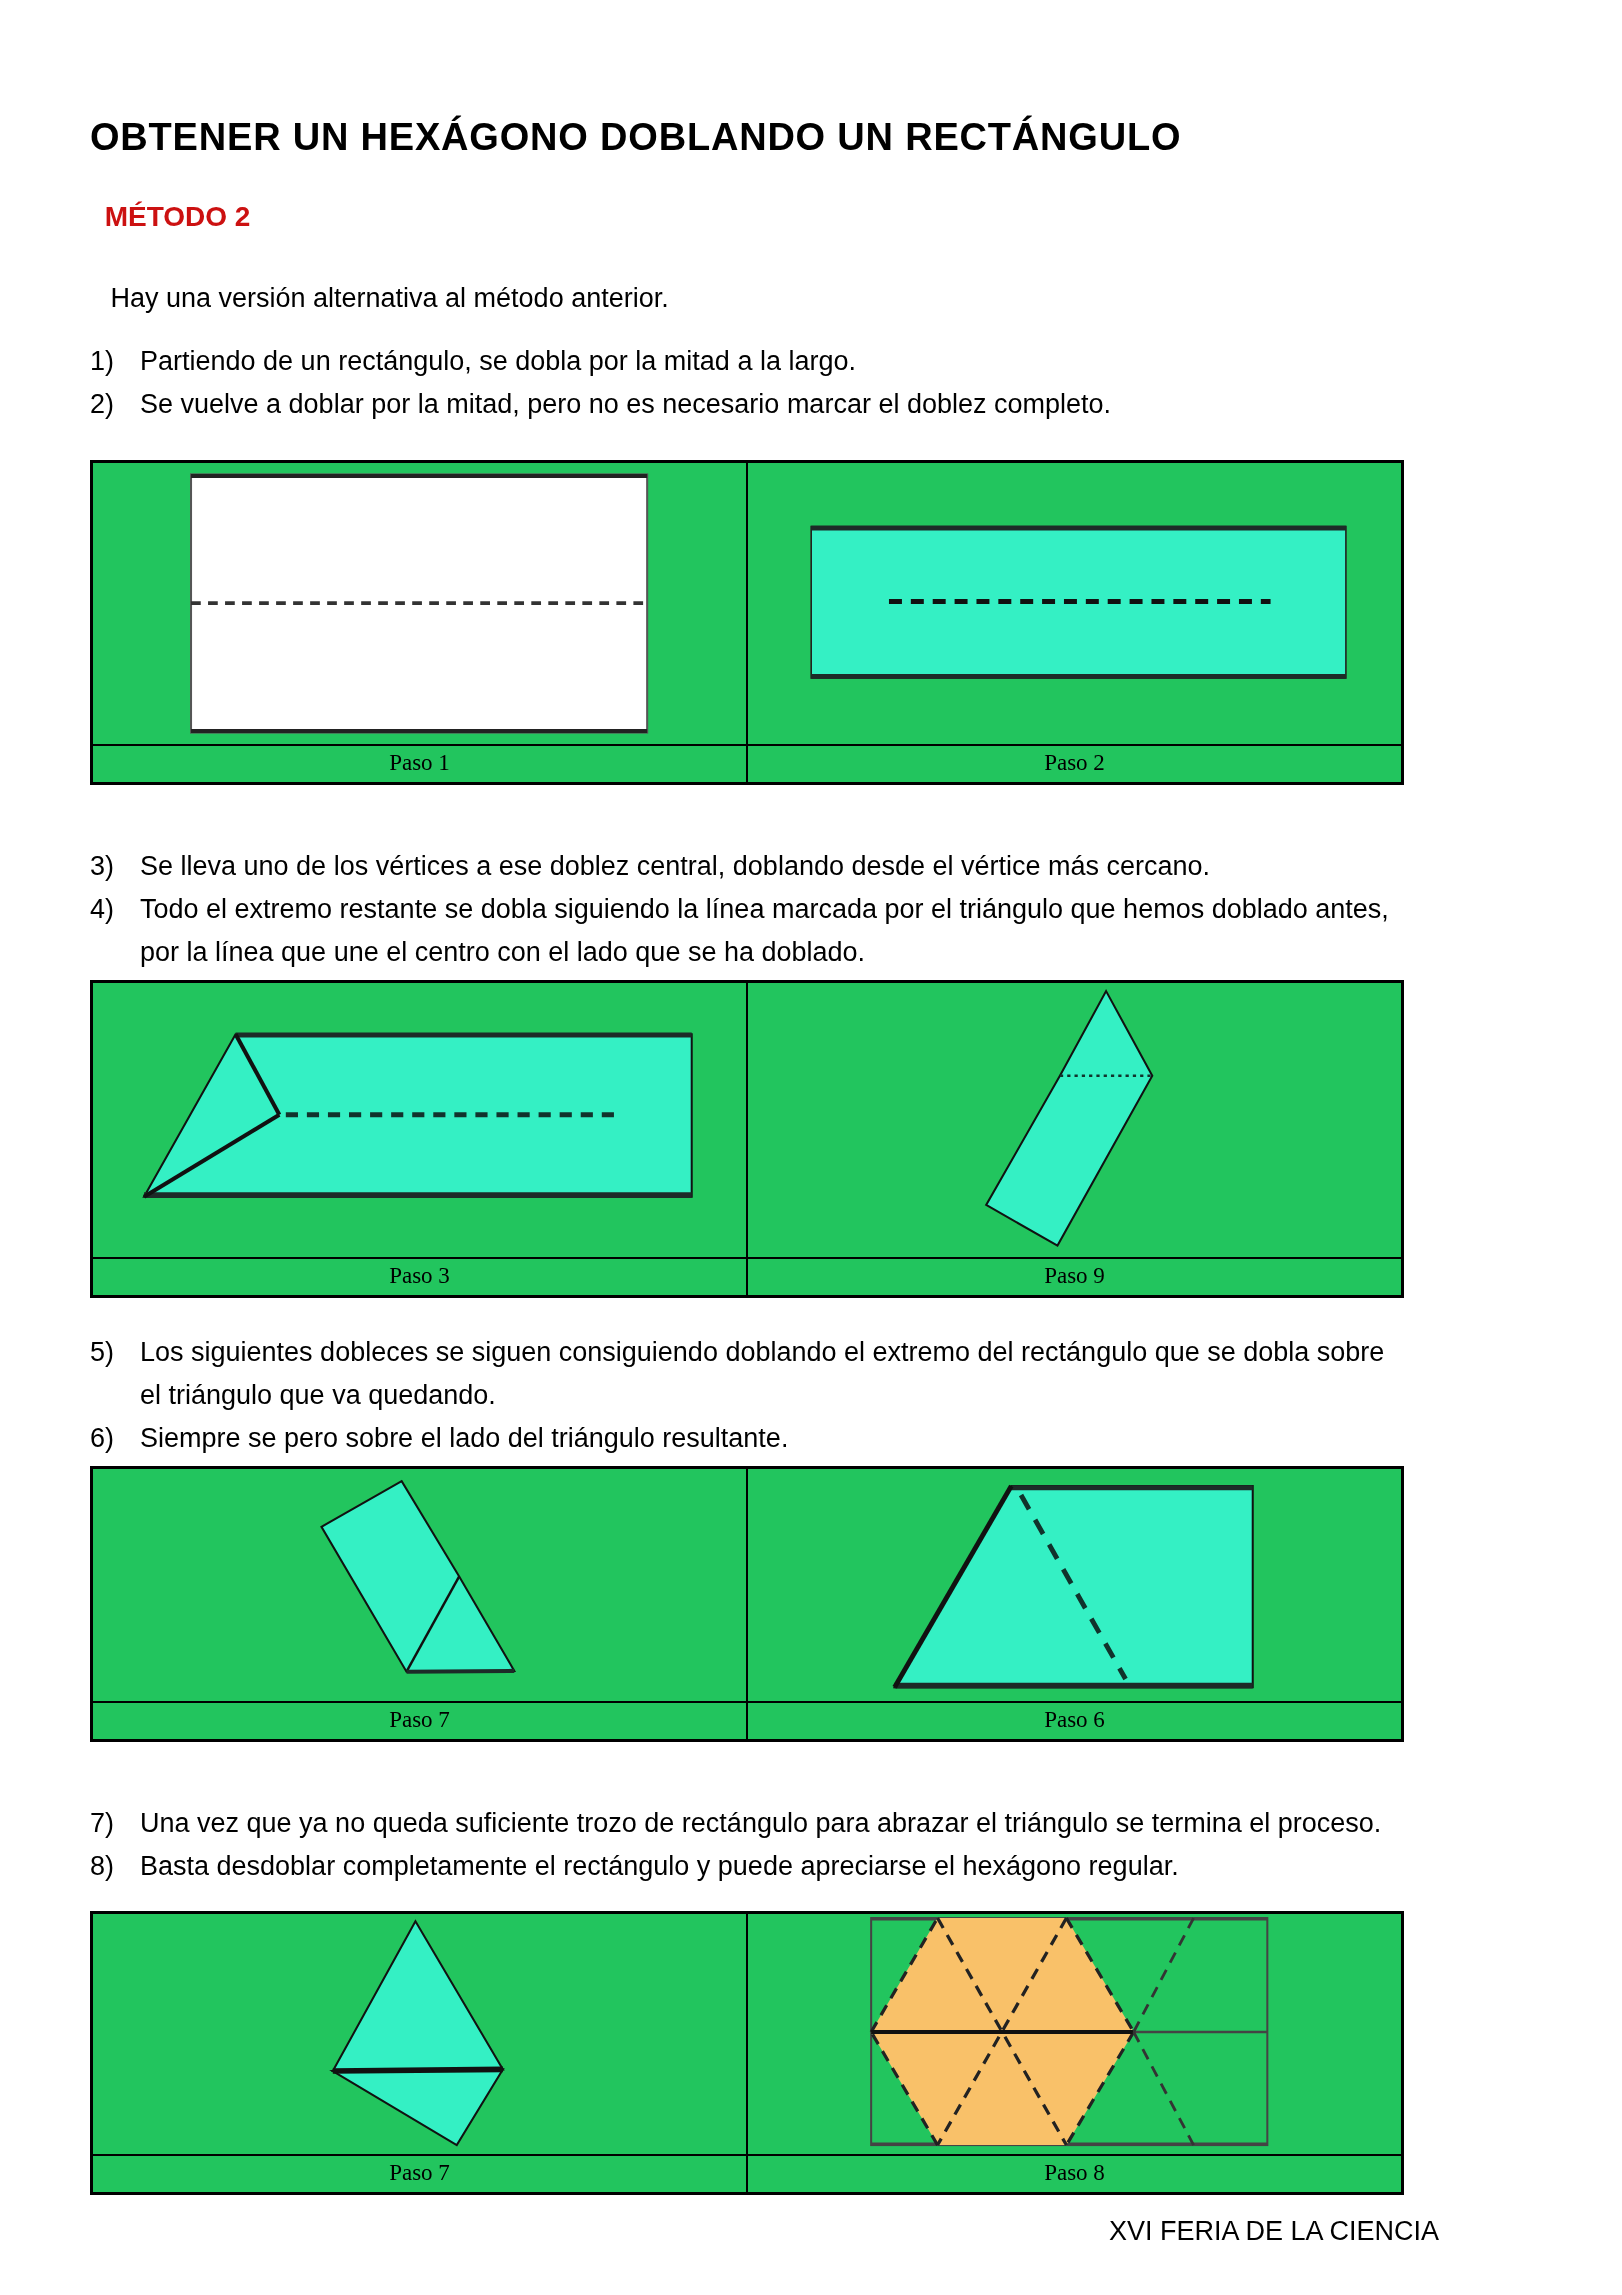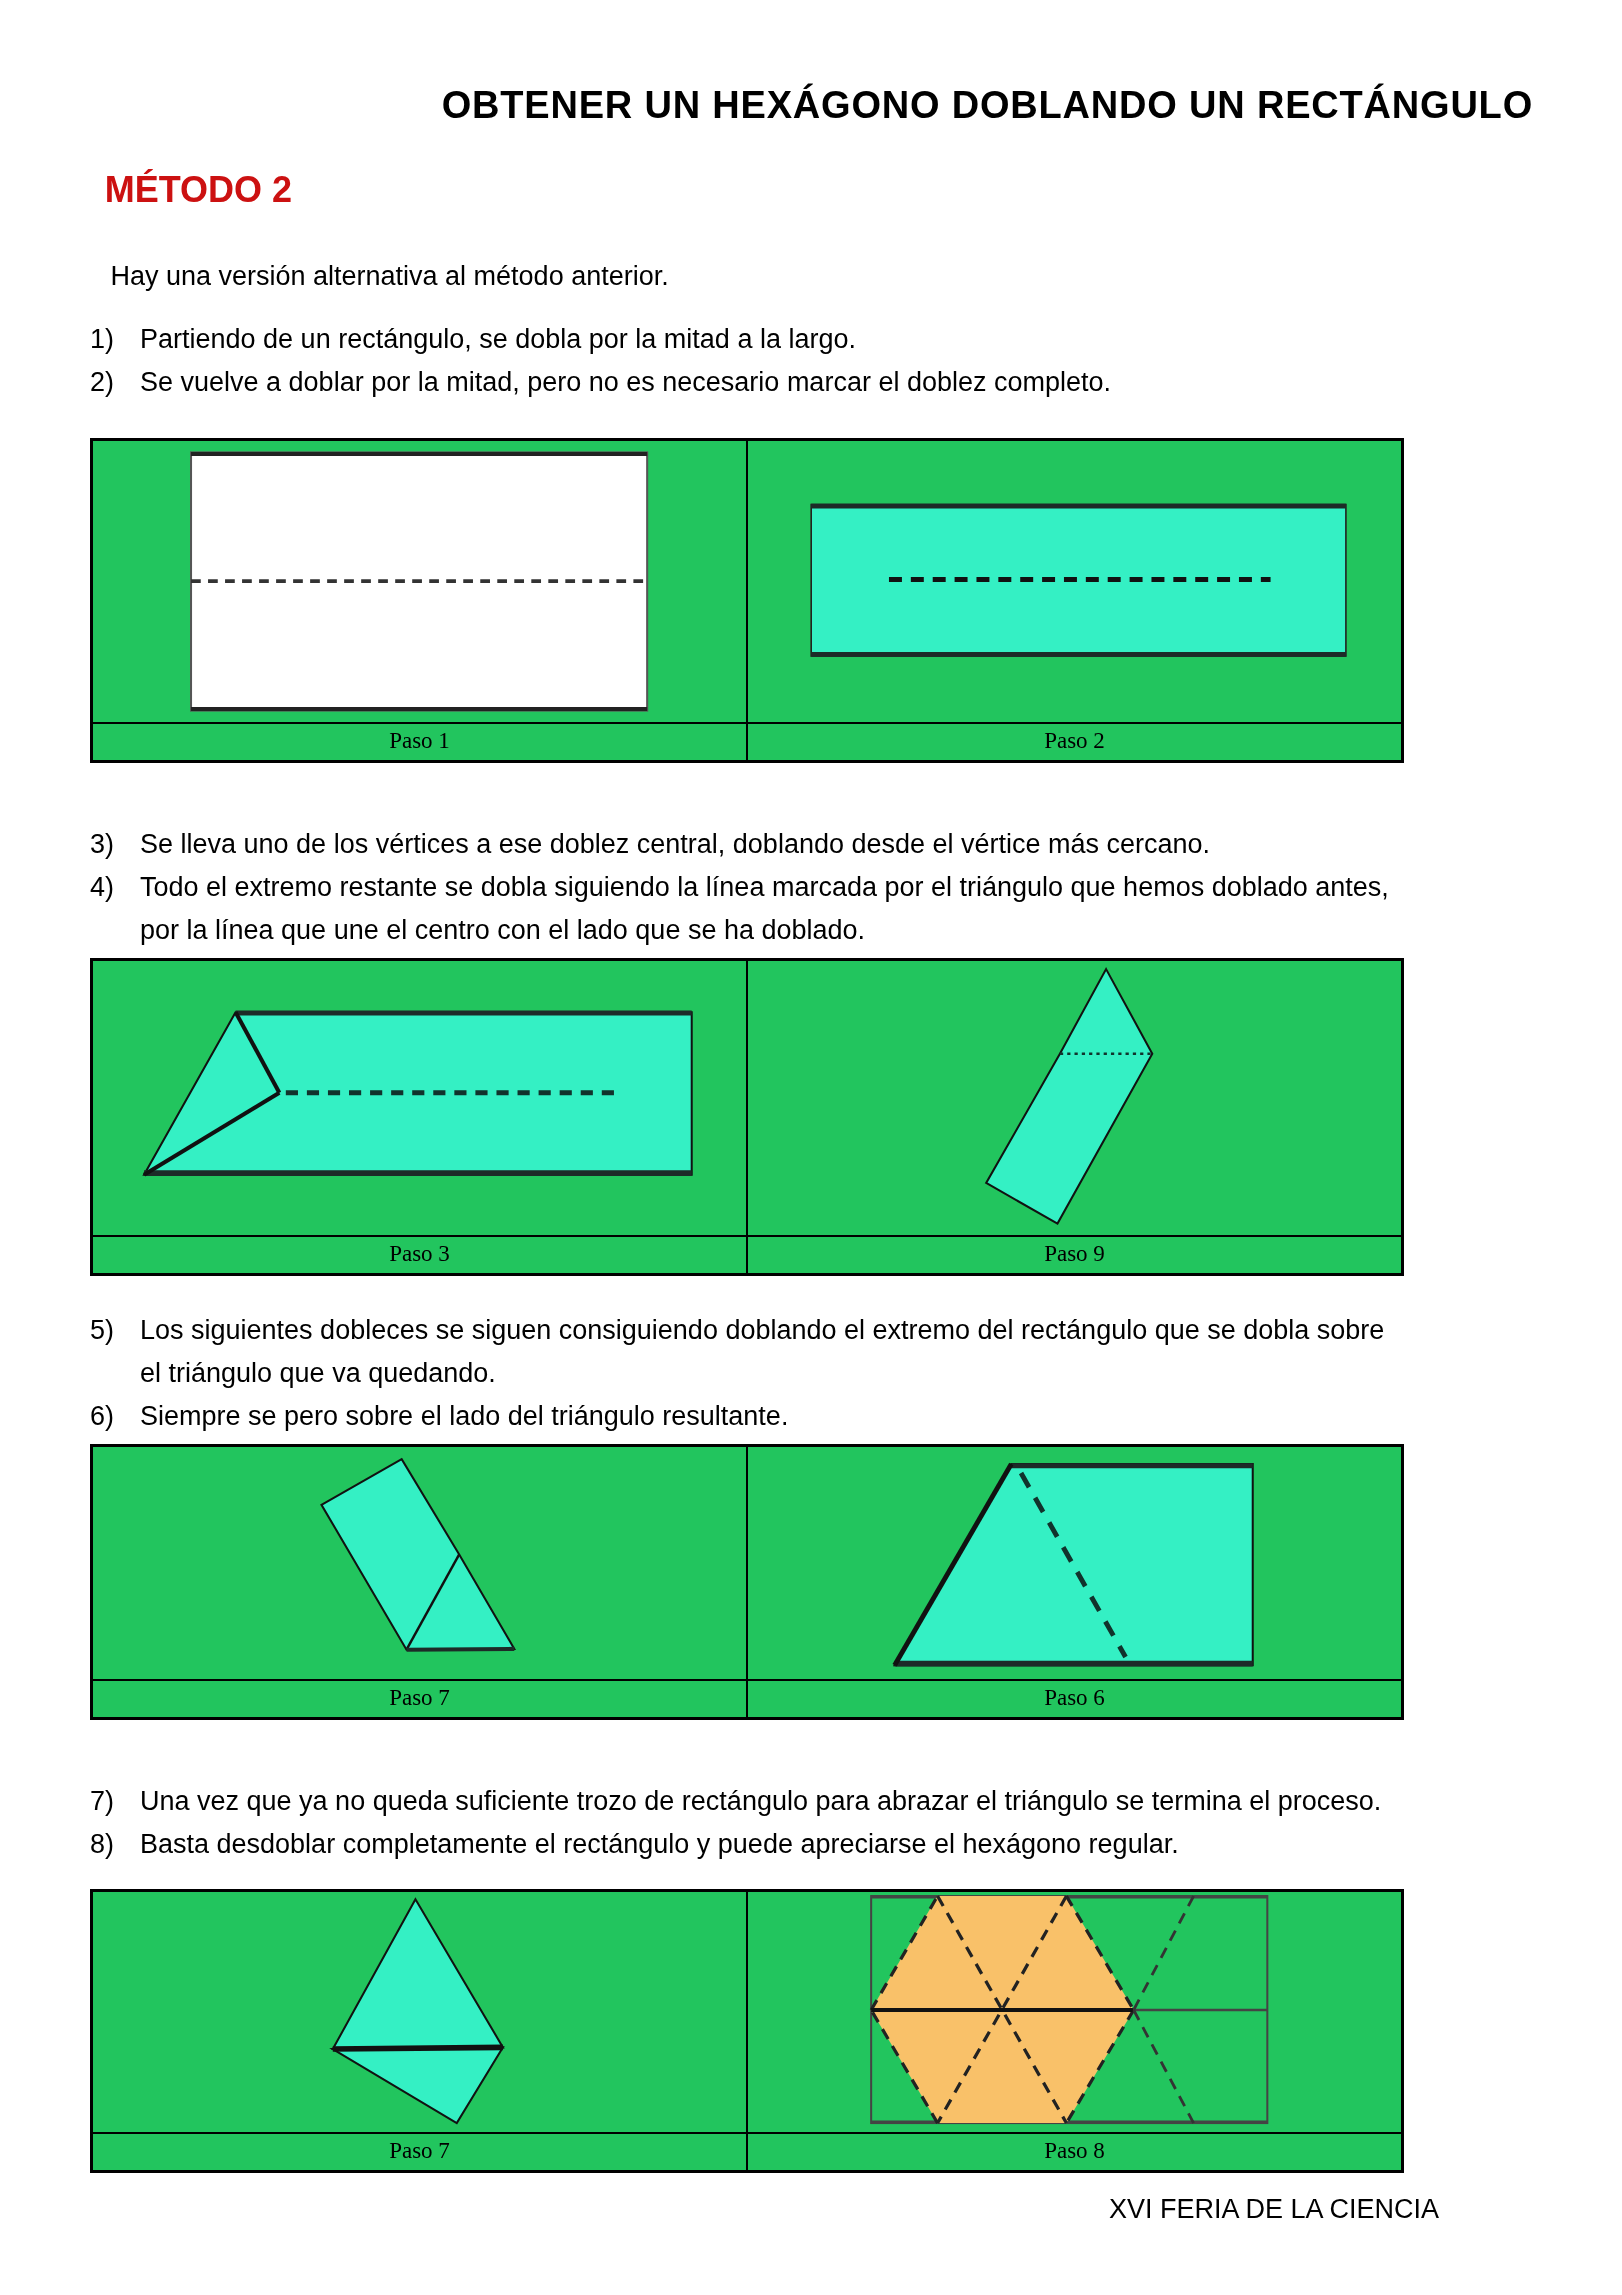--- a/index.html
+++ b/index.html
@@ -15,31 +15,31 @@
     width: 1623px;
     height: 2295px;
     background: #ffffff;
     font-family: "Liberation Sans", sans-serif;
     color: var(--ink);
     overflow: hidden;
   }
   .content { padding: 0 90px; }
 
   .doc-title {
-    text-align: right;
-    padding-top: 84px;
+    text-align: left;
+    padding-top: 116px;
     font-size: 38px;
     font-weight: bold;
     letter-spacing: 0.8px;
     white-space: nowrap;
   }
   .method-heading {
     margin-top: 42px;
     padding-left: 14.7px;
-    font-size: 36px;
+    font-size: 28px;
     font-weight: bold;
     color: var(--red);
   }
   .intro-text {
     margin-top: 50px;
     padding-left: 20.4px;
     font-size: 27px;
   }
 
   .steps { margin-top: 26px; }

